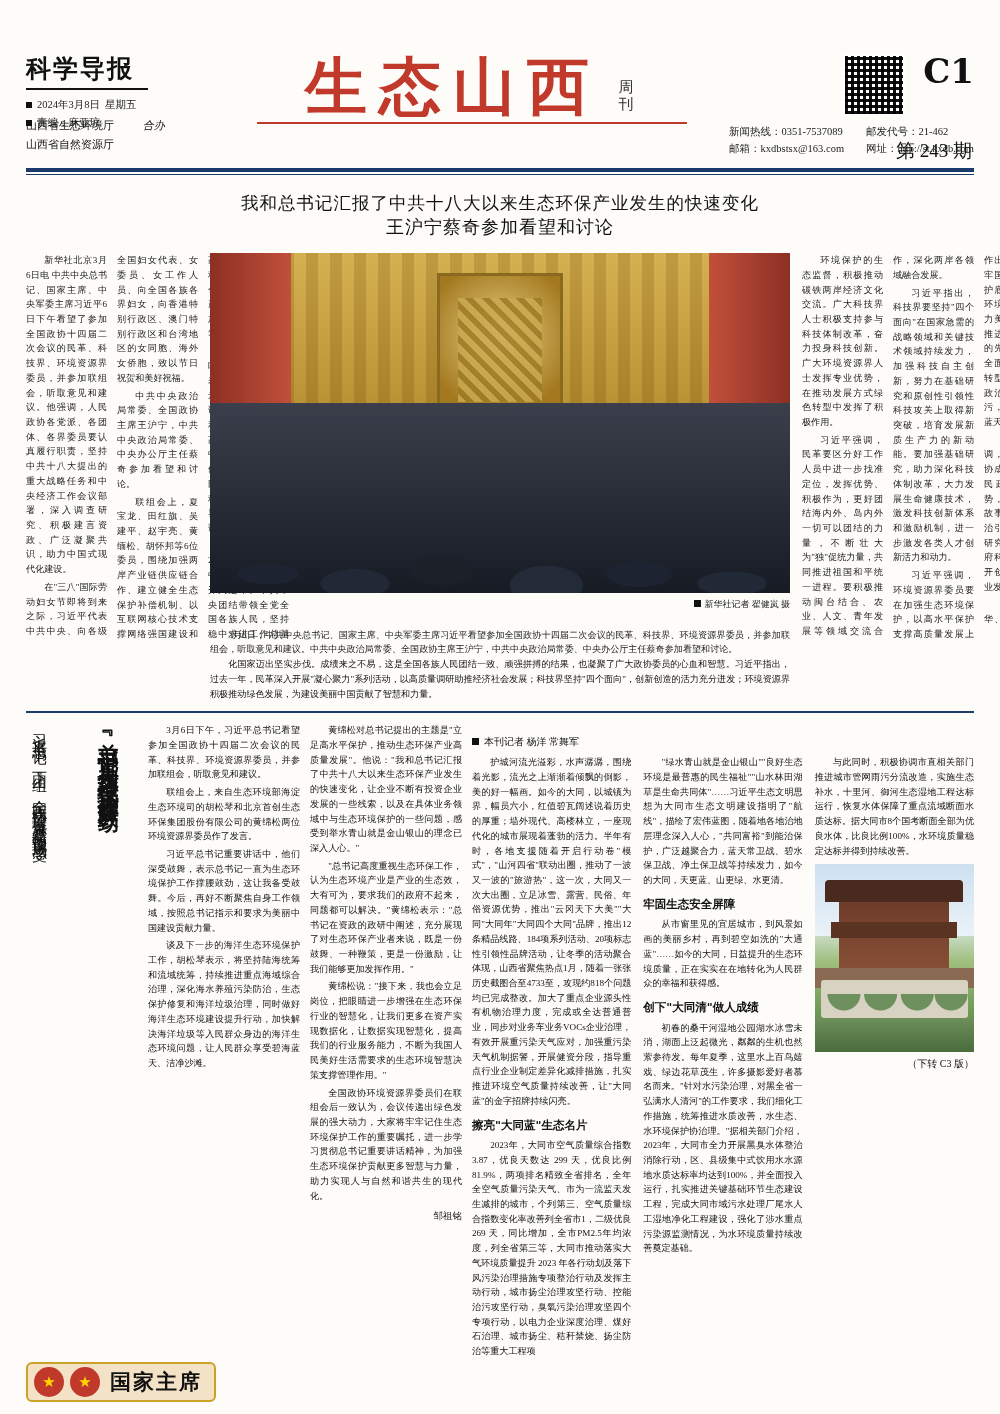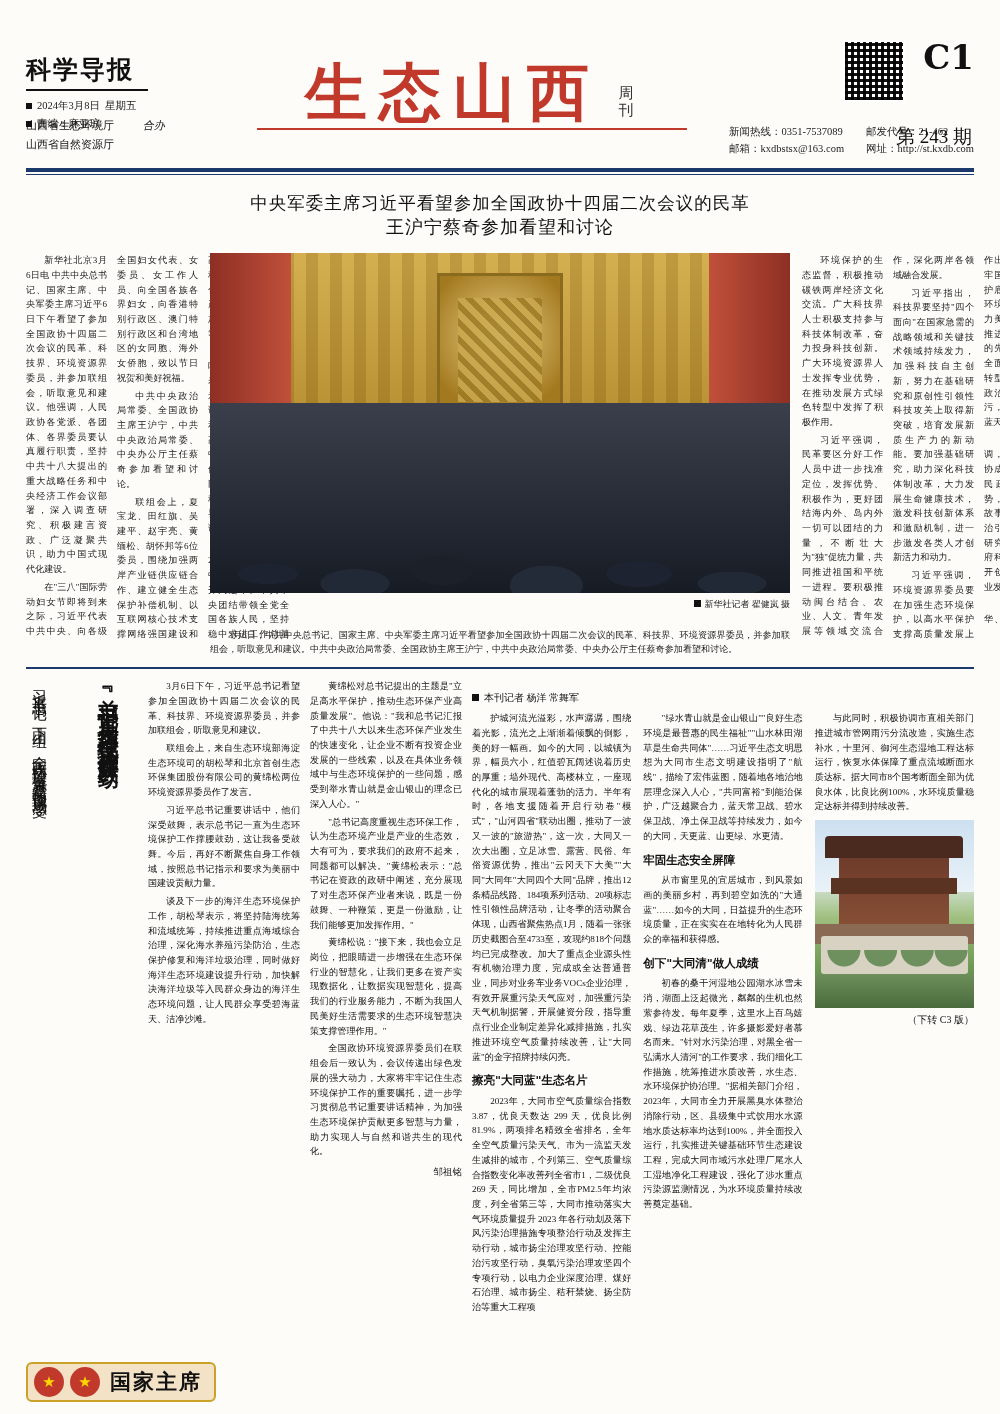--- a/index.html
+++ b/index.html
@@ -7,21 +7,21 @@
     width:1000px;height:1414px;
     background:#fdfcf9;
     font-family:"Liberation Serif", serif;
     color:#111;
     overflow:hidden;
     position:relative;
   }
   .page{position:relative;width:1000px;height:1414px;box-sizing:border-box;padding:0 26px;}
 
   
-  .masthead{display:flex;align-items:center;padding-top:40px;height:148px;box-sizing:border-box;}
+  .masthead{display:flex;align-items:flex-start;padding-top:52px;height:148px;box-sizing:border-box;}
   .mh-left{width:150px;padding-top:4px;}
   .mh-logo{
     font-family:"DejaVu Serif", serif;
     font-size:25px;font-weight:bold;letter-spacing:2px;color:#111;
     line-height:1;
   }
   .mh-rule{width:122px;height:2px;background:#111;margin:7px 0 8px 0;}
   .mh-line{font-size:10.5px;color:#222;margin-bottom:4px;display:flex;align-items:center;gap:5px;}
   .sq{display:inline-block;width:6px;height:6px;background:#111;}
   .mh-center{flex:1;text-align:center;position:relative;padding-top:2px;}
@@ -225,21 +225,21 @@
         <div>邮发代号：21-462</div>
         <div>网址：http://st.kxdb.com</div>
       </div>
     </div>
   </div>
 
   <div class="band"></div>
   <div class="band2"></div>
 
   <div class="lead">
-    <div class="lead-kicker">中央军委主席习近平看望参加全国政协十四届二次会议的民革</div>
+    <div class="lead-kicker">我和总书记汇报了中共十八大以来生态环保产业发生的快速变化</div>
     <div class="lead-sub">王沪宁蔡奇参加看望和讨论</div>
   </div>
 
   <div class="main3">
     <div class="col colL">
       <p>新华社北京3月6日电 中共中央总书记、国家主席、中央军委主席习近平6日下午看望了参加全国政协十四届二次会议的民革、科技界、环境资源界委员，并参加联组会，听取意见和建议。他强调，人民政协各党派、各团体、各界委员要认真履行职责，坚持中共十八大提出的重大战略任务和中央经济工作会议部署，深入调查研究、积极建言资政、广泛凝聚共识，助力中国式现代化建设。</p>
       <p>在"三八"国际劳动妇女节即将到来之际，习近平代表中共中央、向各级全国妇女代表、女委员、女工作人员、向全国各族各界妇女，向香港特别行政区、澳门特别行政区和台湾地区的女同胞、海外女侨胞，致以节日祝贺和美好祝福。</p>
       <p>中共中央政治局常委、全国政协主席王沪宁，中共中央政治局常委、中央办公厅主任蔡奇参加看望和讨论。</p>
       <p>联组会上，夏宝龙、田红旗、吴建平、赵宇亮、黄缅松、胡怀邦等6位委员，围绕加强两岸产业链供应链合作、建立健全生态保护补偿机制、以互联网核心技术支撑网络强国建设和高质量发展、推进科技创新成果产业化、推进生态环保产业高质量发展、加强科技创新助推等作了发言。</p>
       <p>习近平在认真听取大家发言后发表重要讲话。他表示，同大家一起讨论交流、听取意见和建议，感到非常高兴。他代表中共中央，向在座的各位委员、向中国国民党革命委员会、科技界和环境资源界全体委员，致以诚挚的问候。</p>
@@ -266,20 +266,23 @@
       <p>习近平强调，民革要区分好工作人员中进一步找准定位，发挥优势、积极作为，更好团结海内外、岛内外一切可以团结的力量，不断壮大为"独"促统力量，共同推进祖国和平统一进程。要积极推动闽台结合、农业、人文、青年发展等领域交流合作，深化两岸各领域融合发展。</p>
       <p>习近平指出，科技界要坚持"四个面向"在国家急需的战略领域和关键技术领域持续发力，加强科技自主创新，努力在基础研究和原创性引领性科技攻关上取得新突破，培育发展新质生产力的新动能。要加强基础研究，助力深化科技体制改革，大力发展生命健康技术，激发科技创新体系和激励机制，进一步激发各类人才创新活力和动力。</p>
       <p>习近平强调，环境资源界委员要在加强生态环境保护，以高水平保护支撑高质量发展上作出新贡献。要守牢国土空间开发保护底线，加强生态环境绿色发展，助力美丽中国建设，推进生态环境保护的先行示范工作。全面加强绿色低碳转型，科学治污、政治治污、依法治污，持续深入打好蓝天保卫战。</p>
       <p>习近平最后强调，今年是人民政协成立75周年。人民政协要发挥优势，讲好人民政协故事，加强思想政治引领，加强调查研究，助力党和政府科学决策，不断开创新时代政协事业发展新局面。</p>
       <p>石泰峰、胡春华、胡春华、王东峰、何报翔等参加联组会。</p>
     </div>
   </div>
 
   <div class="under3">
     <div class="u" style="width:172px;"></div>
+    <div class="u" style="flex:1;">
+      <p>化国家迈出坚实步伐。成绩来之不易，这是全国各族人民团结一致、顽强拼搏的结果，也凝聚了广大政协委员的心血和智慧。习近平指出，过去一年，民革深入开展"凝心聚力"系列活动，以高质量调研助推经济社会发展；科技界坚持"四个面向"，创新创造的活力充分迸发；环境资源界积极推动绿色发展，为建设美丽中国贡献了智慧和力量。</p>
+    </div>
     <div class="u" style="width:172px;"></div>
   </div>
 
   <div class="divider"></div>
 
   <div class="lower">
     <div class="vertcol">
       <div class="vert-title">习近平总书记"下团组"全国政协环境资源界委员畅谈现场感受</div>
     </div>
     <div class="vertcol" style="width:44px;">

